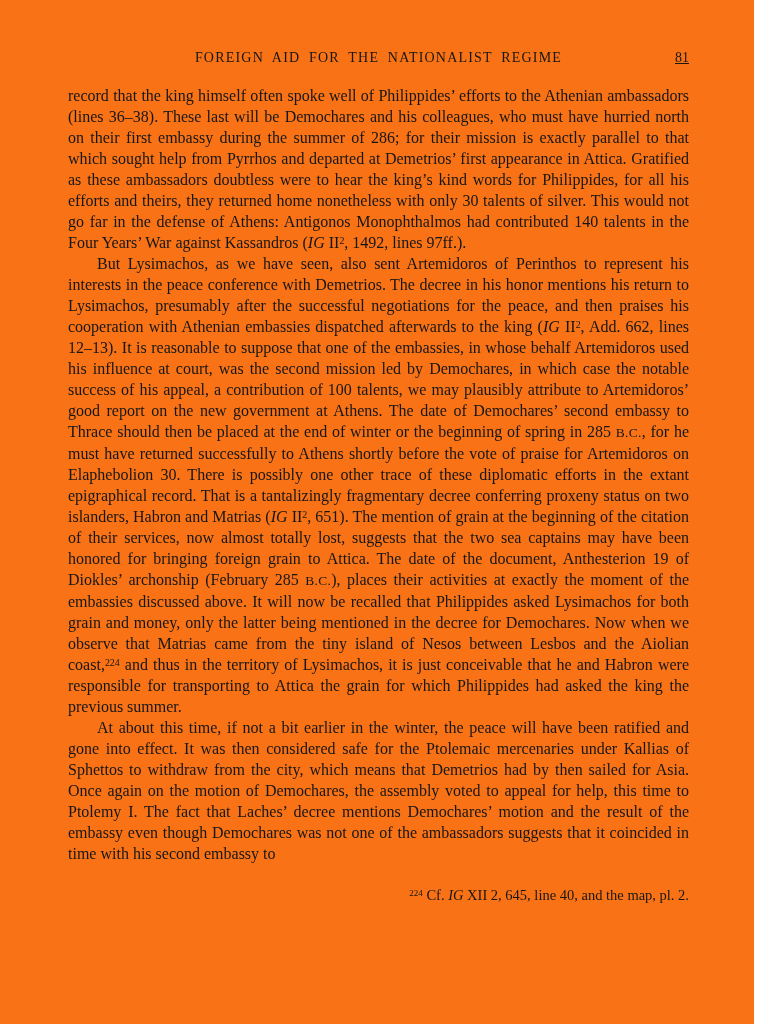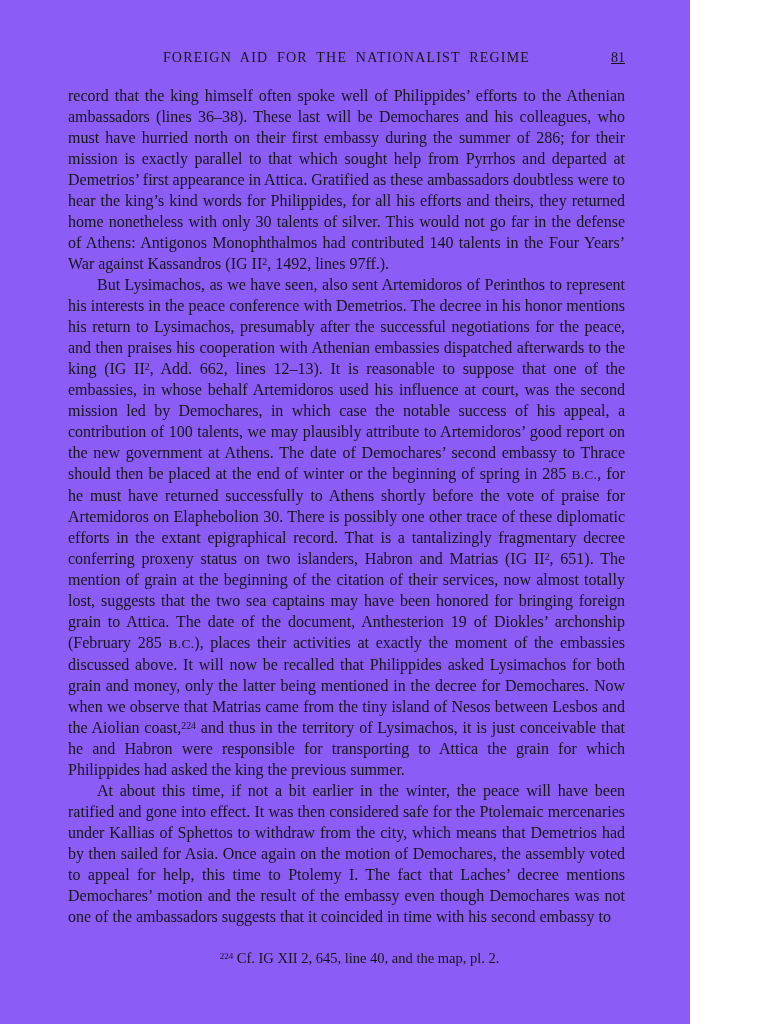--- a/index.html
+++ b/index.html
@@ -2,23 +2,23 @@
 <html><head>
 <meta charset="utf-8">
 <style>
   html, body {
     margin: 0;
     padding: 0;
     background: #ffffff;
   }
   .sheet {
     position: relative;
-    width: 690px;
+    width: 754px;
     height: 1024px;
-    background: #8b5cf6;
+    background: #f97316;
     color: #161616;
     font-family: "Liberation Serif", "DejaVu Serif", serif;
     overflow: hidden;
   }
   .running-head {
     position: absolute;
     top: 50px;
     left: 68px;
     right: 65px;
     text-align: center;
@@ -52,27 +52,27 @@
   .body-text p.indent {
     text-indent: 29px;
   }
   sup.run-sup {
     font-size: 0.62em;
     line-height: 0;
     vertical-align: baseline;
     position: relative;
     top: -0.45em;
   }
-  .run-italic { }
+  .run-italic { font-style: italic; }
   .run-sc { font-size: 0.84em; letter-spacing: 0.3px; }
   .footnote {
     margin-top: 22px;
     font-size: 14.5px;
     line-height: 18px;
-    text-align: center;
+    text-align: right;
     text-indent: 26px;
   }
 </style>
 </head>
 <body>
 
 <div class="sheet">
   <header class="running-head">
     <span class="head-title">FOREIGN AID FOR THE NATIONALIST REGIME</span>
     <span class="page-number">81</span>

